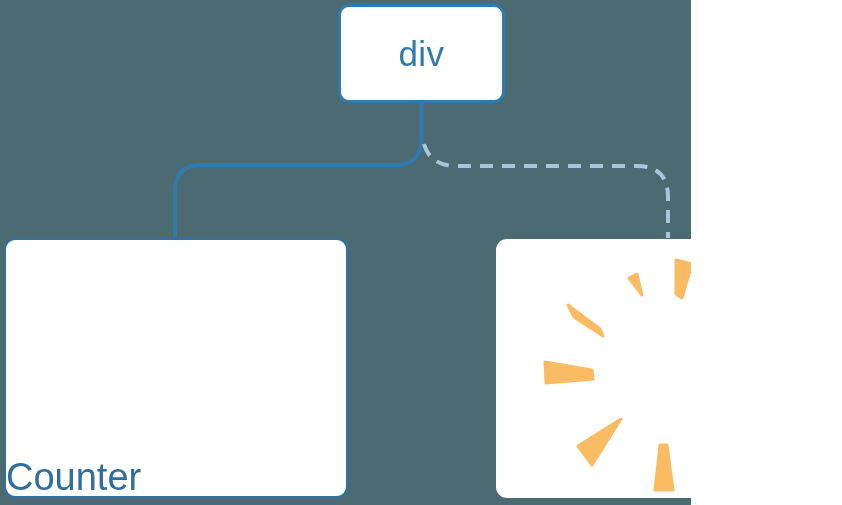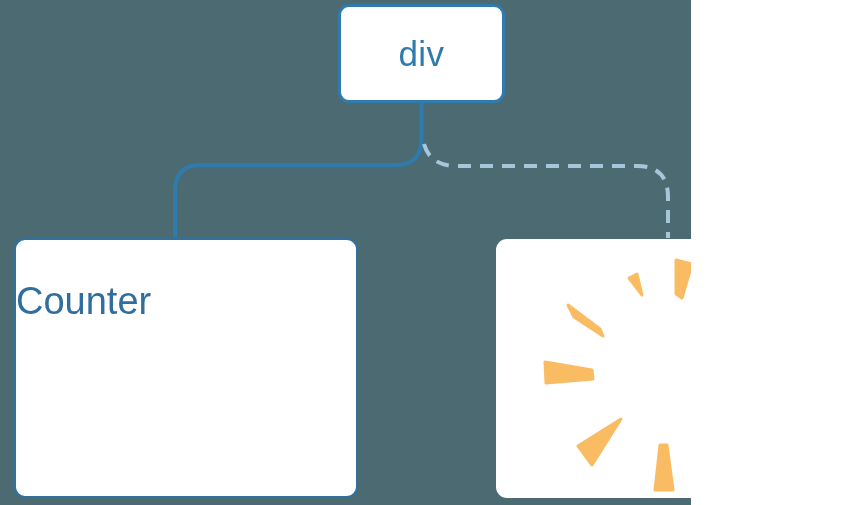--- a/index.html
+++ b/index.html
@@ -49,28 +49,27 @@
     align-items: center;
     justify-content: center;
   }
   .node-root-label {
     color: var(--root-label, #2F7BAD);
     font-size: 35px;
     font-weight: 500;
     letter-spacing: 0.5px;
   }
   .node-counter {
-    left: 14px;
+    left: 4px;
     top: 238px;
     width: 344px;
     height: 260px;
     border: 2.5px solid var(--counter-border, #31719F);
     display: flex;
-    flex-direction: column;
-    align-items: flex-start;
+    align-items: flex-end;
   }
   .counter-title {
     margin-top: 42px;
     font-size: 38px;
     font-weight: 500;
     color: var(--counter-title, #2F6E9D);
     line-height: 1;
   }
   .pill {
     margin-top: 30px;

